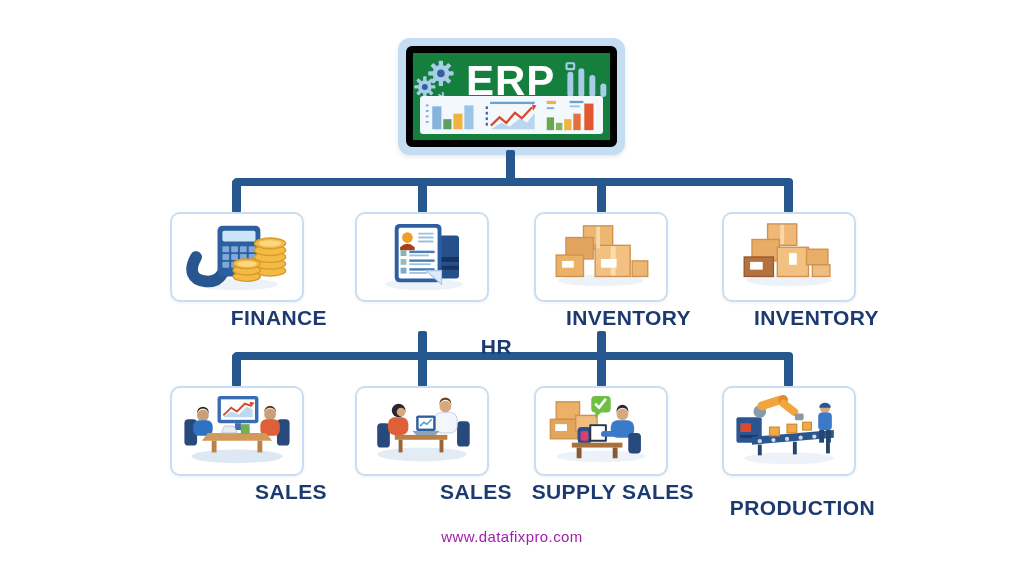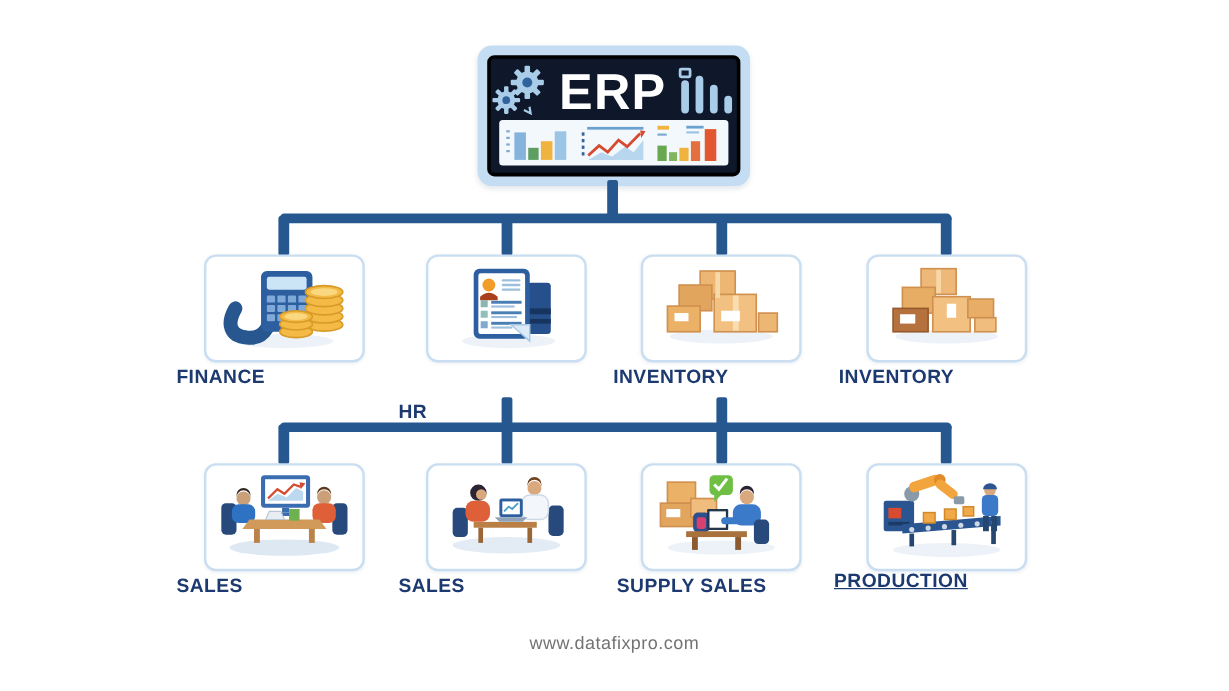--- a/index.html
+++ b/index.html
@@ -7,21 +7,21 @@
     position:relative;width:1024px;height:576px;background:#ffffff;overflow:hidden;
     font-family:"Liberation Sans","DejaVu Sans",sans-serif;
   }
   
   .monitor-frame{
     position:absolute;left:398px;top:38px;width:227px;height:117px;
     background:#c4ddf2;border-radius:12px;box-shadow:0 2px 4px rgba(30,60,100,.12);
   }
   .monitor-screen{
     position:absolute;left:8px;top:8px;right:8px;bottom:8px;
-    background:#0f172a;border:3px solid #000000;border-radius:6px;overflow:hidden;
+    background:#15803d;border:7px solid #000000;border-radius:6px;overflow:hidden;
   }
   .screen-top{
     position:absolute;left:0;top:0;right:0;height:56px;
     display:flex;align-items:center;justify-content:center;gap:9px;
   }
   .erp-title{font-size:42px;font-weight:800;color:#ffffff;letter-spacing:1px;line-height:1;}
   .screen-strip{
     position:absolute;left:7px;right:7px;bottom:6px;height:38px;
     background:#f3f8fc;border-radius:3px;display:flex;gap:5px;padding:2px 4px;box-sizing:border-box;
     align-items:center;
@@ -33,26 +33,26 @@
   .vline{width:9px;border-radius:2px;}
   
   .card{
     position:absolute;width:134px;height:90px;background:#ffffff;
     border:2px solid #c9def1;border-radius:10px;box-sizing:border-box;
     display:flex;align-items:center;justify-content:center;
     box-shadow:0 1px 3px rgba(40,80,130,.08);
   }
   .card svg{width:114px;height:74px;}
   .module-label{
-    position:absolute;width:180px;text-align:left;
-    font-size:16px;font-weight:800;color:#1d3a70;letter-spacing:.4px;
+    position:absolute;width:180px;text-align:right;
+    font-size:21px;font-weight:800;color:#1d3a70;letter-spacing:.4px;
   }
   .footer-url{
     position:absolute;left:0;top:528px;width:1024px;text-align:center;
-    font-size:15px;color:#737373;letter-spacing:.4px;
+    font-size:15px;color:#a21caf;letter-spacing:.4px;
   }
 </style>
 </head>
 <body>
 
 <div class="canvas">
 
   <div class="monitor-frame">
     <div class="monitor-screen">
       <div class="screen-top">
@@ -367,17 +367,17 @@
       <path d="M87 14 a6 5 0 0 1 12 0 l-12 0 z" fill="#2b5590"></path>
       <rect x="86" y="19" width="14" height="18" rx="4" fill="#3b79c9"></rect>
       <rect x="87" y="37" width="5" height="13" fill="#24466f"></rect>
       <rect x="94" y="37" width="5" height="13" fill="#24466f"></rect>
     </svg>
   </div>
 
   <div class="module-label" style="left:147px;top:480px;">SALES</div>
   <div class="module-label" style="left:332px;top:480px;">SALES</div>
   <div class="module-label" style="left:514px;top:480px;">SUPPLY SALES</div>
-  <div class="module-label" style="left:695px;top:476px;text-decoration:underline;">PRODUCTION</div>
+  <div class="module-label" style="left:695px;top:496px;">PRODUCTION</div>
 
   <div class="footer-url">www.datafixpro.com</div>
 
 </div>
 
 </body></html>

